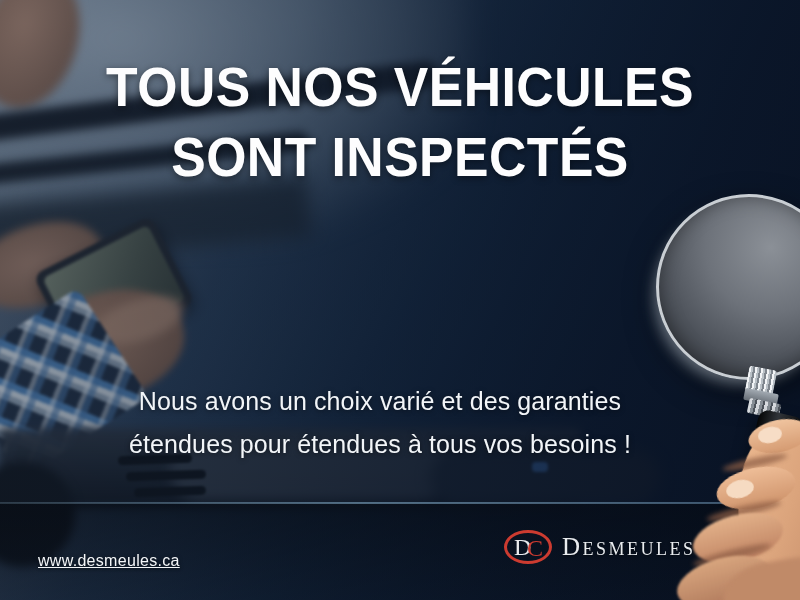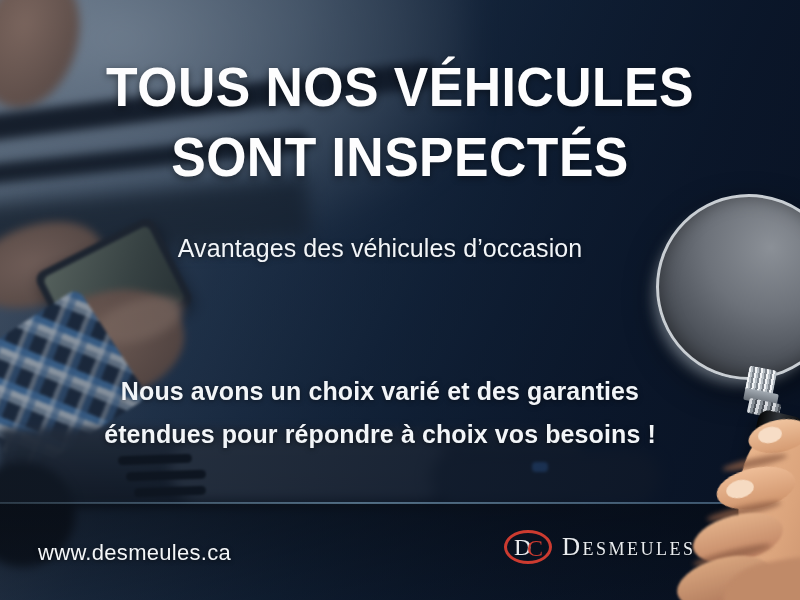--- a/index.html
+++ b/index.html
@@ -126,25 +126,25 @@
   
   .content { position:absolute; inset:0; z-index:4; color:#fff; }
   .headline { left:0; top:52px; width:800px; text-align:center;
     font-weight:800; font-size:55px; line-height:70px; letter-spacing:.5px;
     transform: scaleX(.94); transform-origin:50% 0;
     color:#fdfdfe; text-shadow: 0 2px 8px rgba(0,0,0,.45); white-space:nowrap; }
   .bodycopy { left:40px; width:680px; text-align:center;
     font-size:25px; line-height:42.5px; letter-spacing:.1px; color:#f2f5f8;
     text-shadow: 0 1px 5px rgba(0,0,0,.5); white-space:nowrap; }
   .para1 { top:227px; }
-  .para2 { top:370px;font-weight:bold; }
-
-  
-  .website { left:38px; top:540px; z-index:4; font-size:22px; letter-spacing:.3px;
-    color:#f4f6f8; text-shadow:0 1px 4px rgba(0,0,0,.6); }
+  .para2 { top:380px; }
+
+  
+  .website { left:38px; top:552px; z-index:4; font-size:16px; letter-spacing:.3px;
+    color:#f4f6f8; text-shadow:0 1px 4px rgba(0,0,0,.6);text-decoration:underline; }
   .logo { left:504px; top:530px; z-index:4; display:flex; align-items:center; }
   .logo-ellipse { position:relative; width:48px; height:34px;
     border:3px solid #cc3b30; border-radius:50%;
     font-family:"Liberation Serif", serif; font-size:24px; line-height:28px; }
   .logo-d { position:absolute; left:7px; top:0; color:#e9ebee; }
   .logo-c { position:absolute; left:20px; top:1px; color:#cc3b30; }
   .logo-name { margin-left:10px; font-family:"Liberation Serif", serif;
     font-variant: small-caps; font-size:25px; letter-spacing:2.5px;
     color:#e9ecef; text-shadow:0 1px 3px rgba(0,0,0,.6); white-space:nowrap; }
 </style>
@@ -202,26 +202,25 @@
     <div class="abs wrist"></div>
   </div>
 
   <div class="content">
     <h1 class="abs headline">
       <div>TOUS NOS VÉHICULES</div>
       <div>SONT INSPECTÉS</div>
     </h1>
 
     <div class="abs bodycopy para1">
-      <div>Avantages des véhicules d’occasion</div>
     </div>
 
     <div class="abs bodycopy para2">
       <div>Nous avons un choix varié et des garanties</div>
-      <div>étendues pour répondre à choix vos besoins !</div>
+      <div>étendues pour étendues à tous vos besoins !</div>
     </div>
 
     <div class="abs website">www.desmeules.ca</div>
 
     <div class="abs logo">
       <div class="logo-ellipse">
         <span class="logo-d">D</span>
         <span class="logo-c">C</span>
       </div>
       <span class="logo-name">Desmeules Chrysler</span>

